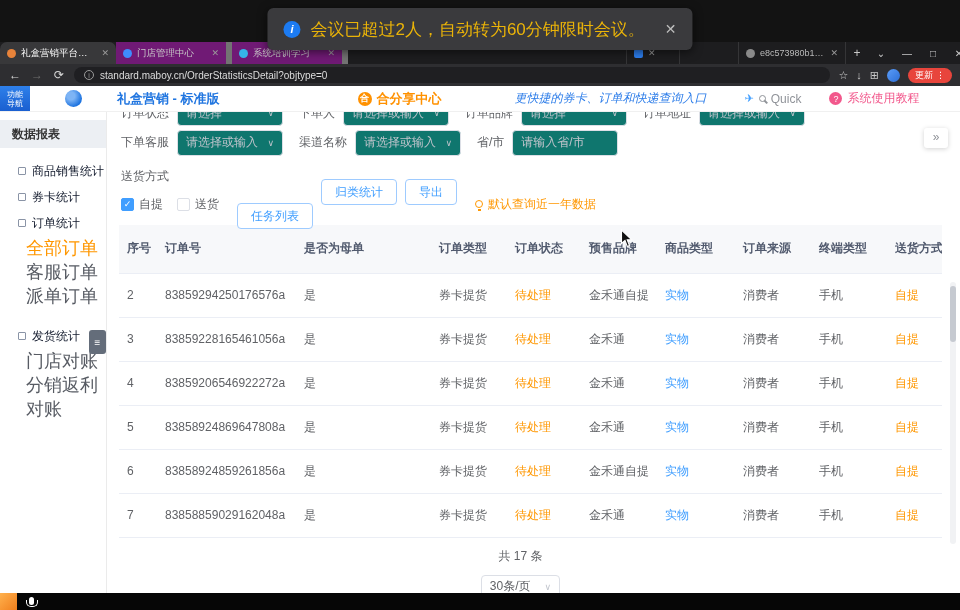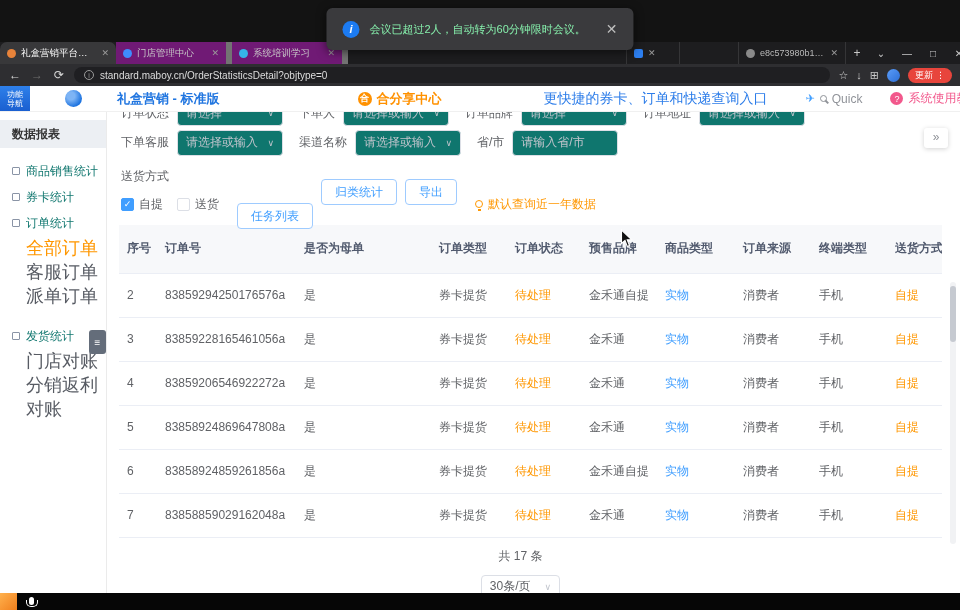--- a/index.html
+++ b/index.html
@@ -6,21 +6,21 @@
   body { font-family:"Liberation Sans","DejaVu Sans",sans-serif; }
   .screen { position:relative; width:960px; height:610px; background:#0a0a0a; overflow:hidden; }
 
   
   .top-bar { height:42px; background:#131313; }
   .toast { position:absolute; top:8px; left:50%; transform:translateX(-50%); height:42px; background:#3a3a3d;
            border-radius:6px; display:flex; align-items:center; padding:0 16px; gap:10px; z-index:60;
            box-shadow:0 2px 10px rgba(0,0,0,.55); }
   .toast-icon { width:17px; height:17px; border-radius:50%; background:#1c7bf2; color:#fff; font-size:11px;
                 font-weight:bold; font-style:italic; display:flex; align-items:center; justify-content:center; flex:none; }
-  .toast-text { color:#86efac; font-size:11px; white-space:nowrap; }
+  .toast-text { color:#eab308; font-size:17px; white-space:nowrap; }
   .toast-close { color:#bdbdbd; font-size:14px; margin-left:10px; cursor:pointer; }
 
   
   .tab-strip { height:22px; background:#1d1d1f; display:flex; align-items:stretch; overflow:hidden; }
   .tab { display:flex; align-items:center; gap:5px; width:116px; padding:0 7px; flex:none;
          border-right:6px solid #737373; font-size:9.5px; color:#c8c8c8; background:#701a75; }
   .tab.active { background:#38383a; color:#fff; border-radius:7px 7px 0 0; border-right:none; }
   .fav { width:9px; height:9px; border-radius:50%; flex:none; }
   .fav0 { background:#e8833a; } .fav1 { background:#3f8cff; } .fav2 { background:#35b5e8; }
   .tab-title { flex:1; overflow:hidden; white-space:nowrap; text-overflow:ellipsis; }
@@ -53,40 +53,40 @@
   .app { height:507px; background:#fff; display:flex; flex-direction:column; }
   .app-header { height:26px; display:flex; align-items:center; border-bottom:1px solid #f0f0f0; background:#fff; flex:none;gap:28px; }
   .nav-strip { width:30px; height:100%; background:linear-gradient(180deg,#2e80ea,#1a5fd0); color:#fff; font-size:8px;
                line-height:9px; display:flex; flex-direction:column; align-items:center; justify-content:center; flex:none; }
   .logo { width:17px; height:17px; border-radius:50%; margin-left:7px;
           background:radial-gradient(circle at 35% 35%, #7db4f5 25%, #1e74e0 70%); flex:none; }
   .brand { color:#2176e0 !important; font-weight:bold; font-size:13px; margin-left:7px; white-space:nowrap; }
   .share { display:flex; align-items:center; gap:5px; margin-left:110px; color:#ff9100; font-weight:bold; font-size:13px; white-space:nowrap; }
   .share-ico { width:14px; height:14px; border-radius:50%; background:#ff9100; color:#fff; font-size:9px;
                display:flex; align-items:center; justify-content:center; }
-  .promo { color:#2b7ce9; font-size:14px; margin-left:74px; white-space:nowrap; }
+  .promo { color:#2b7ce9; font-size:12px; margin-left:45px; white-space:nowrap;font-style:italic; }
   .quick { display:flex; align-items:center; gap:5px; margin-left:10px; color:#909399; font-size:12px; }
   .plane-ico { color:#409eff; font-size:11px; }
   .mag { width:7px; height:7px; border:1.5px solid #909399; border-radius:50%; position:relative; display:inline-block; }
   .mag::after { content:''; position:absolute; width:4px; height:1.5px; background:#909399; transform:rotate(45deg); right:-3px; bottom:-1px; }
   .tutorial { display:flex; align-items:center; gap:5px; margin-left:auto; color:#f2588c; font-size:12px; white-space:nowrap; }
   .tut-ico { width:13px; height:13px; border-radius:50%; background:#f2588c; color:#fff; font-size:9px;
              display:flex; align-items:center; justify-content:center; }
   .hdr-avatar { width:21px; height:21px; border-radius:50%; margin-left:28px; flex:none;
                 background:radial-gradient(circle at 40% 35%, #fdd9a0 30%, #e8833a 75%); }
   .hdr-user { font-size:8px; color:#666; line-height:9px; margin:0 10px 0 4px; }
 
   .app-body { flex:1; display:flex; position:relative; overflow:hidden; }
 
   
   .sidebar { width:107px; background:#fff; border-right:1px solid #ebebeb; flex:none; }
   .sb-header { margin-top:8px; height:28px; line-height:28px; background:#eceff3; color:#333; font-weight:bold;
                font-size:12px; padding-left:12px; }
   .sb-items { padding-top:10px; }
-  .sb-item { height:26px; display:flex; align-items:center; gap:6px; padding-left:12px; font-size:12px; color:#0f766e; cursor:pointer; }
+  .sb-item { height:26px; display:flex; align-items:center; gap:6px; padding-left:18px; font-size:12px; color:#0f172a; cursor:pointer; }
   .sb-item.gap { margin-top:15px; }
   .sb-ico { width:8px; height:8px; border:1px solid #8a94a6; border-radius:1px; flex:none; }
   .sb-child { height:24px; line-height:24px; padding-left:26px; font-size:18px; color:#575b63; cursor:pointer; }
   .sb-child.active { color:#ff9700; }
   .sb-handle { position:absolute; left:89px; top:218px; width:17px; height:24px; background:#646d7a; color:#fff;
                border-radius:3px; display:flex; align-items:center; justify-content:center; font-size:10px; z-index:5; }
 
   
   .content { flex:1; position:relative; background:#fff; overflow:hidden; }
   .filters-row1 { height:16px; overflow:hidden; position:relative; }

